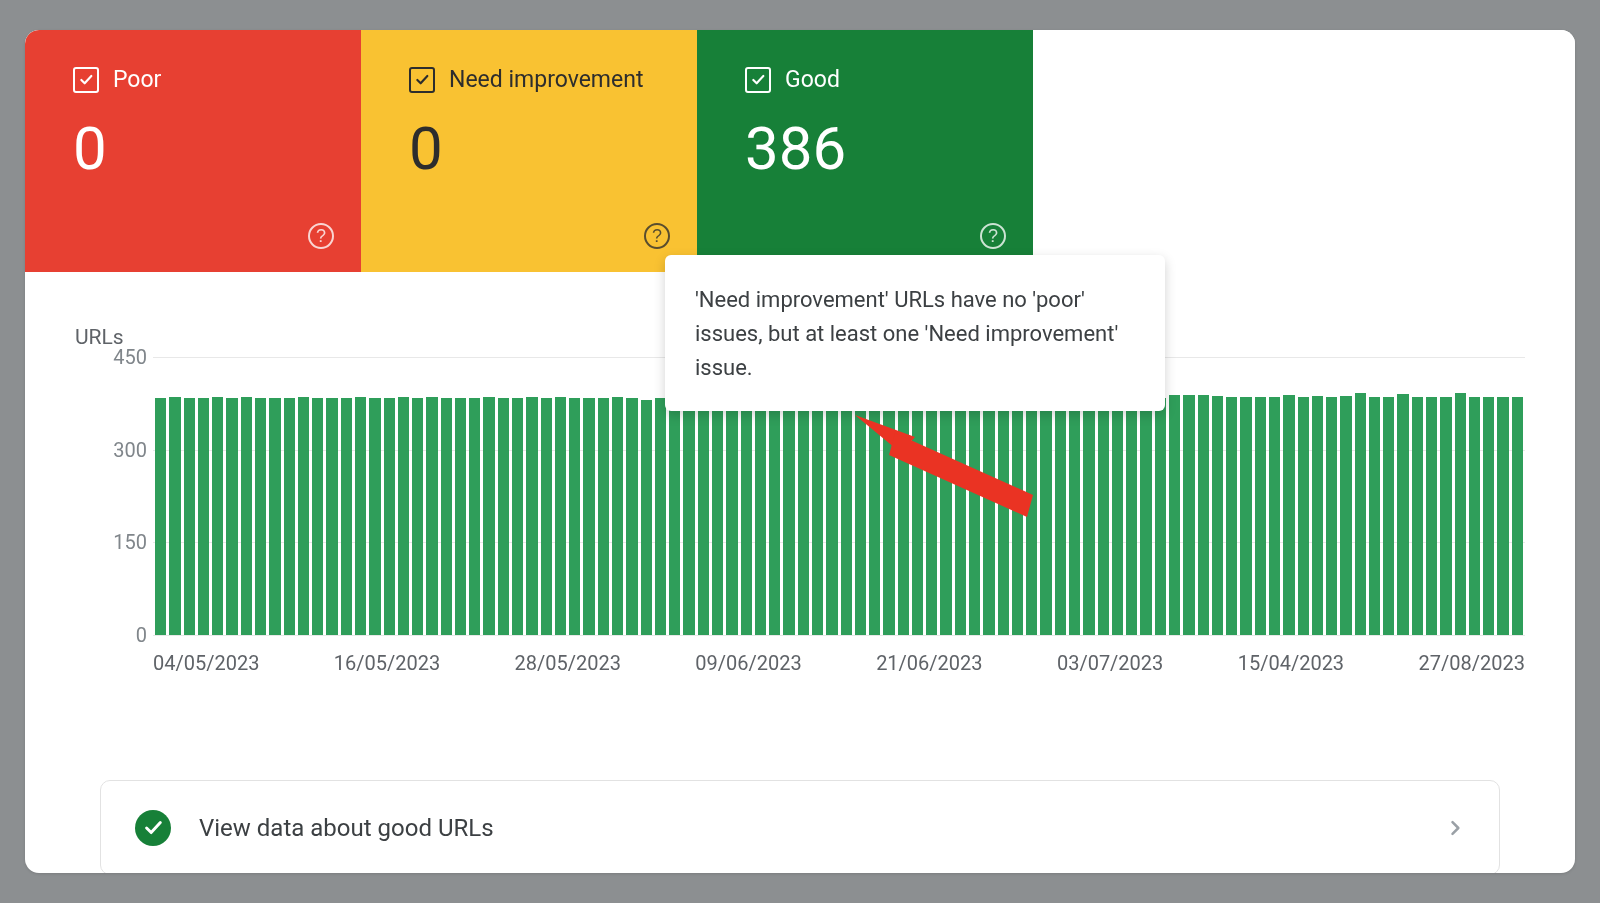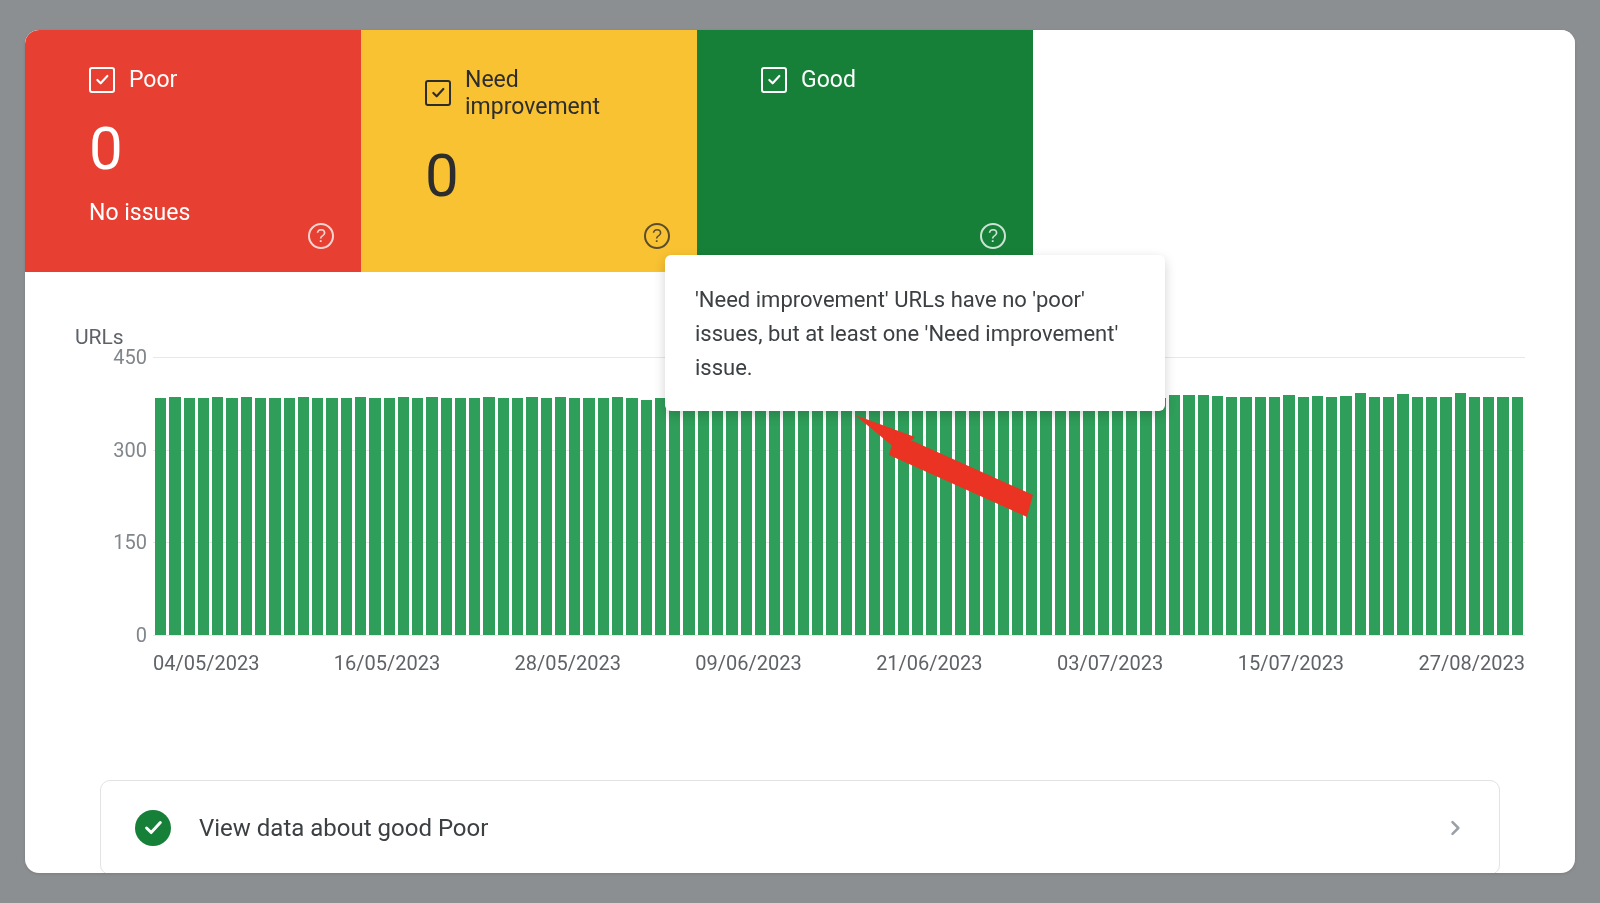--- a/index.html
+++ b/index.html
@@ -35,21 +35,21 @@
     overflow:hidden;
   }
   
   .cards{
     display:flex;
     height:242px;
     width:100%;
   }
   .card{
     position:relative;
-    padding:36px 40px 24px 64px;
+    padding:36px 40px 24px 48px;
     box-sizing:border-box;
     overflow:hidden;
   }
   .card.poor{width:336px;background:var(--poor);color:#fff;border-top-left-radius:14px;}
   .card.need{width:336px;background:var(--need);color:#2d2d2d;}
   .card.good{width:336px;background:var(--good);color:#fff;}
   .card.rest{flex:1;background:#fff;}
   .chk-row{display:flex;align-items:center;gap:14px;font-size:23px;font-weight:400;}
   .chk-box{
     width:22px;height:22px;border:2.5px solid currentColor;border-radius:3px;
@@ -129,21 +129,20 @@
     <div class="card poor">
       <div class="chk-row">
         <span class="chk-box">
             <svg viewBox="0 0 24 24">
               <path d="M5 12l5 5L20 6"></path>
             </svg>
           </span>
         <span>Poor</span>
       </div>
       <div class="big-num">0</div>
-      <div class="sub">No issues</div>
       <span class="help-icon">
           <svg viewBox="0 0 28 28">
             <circle cx="14" cy="14" r="12"></circle>
             <text x="14" y="20" text-anchor="middle">?</text>
           </svg>
         </span>
     </div>
 
     <div class="card need">
       <div class="chk-row">
@@ -165,20 +164,21 @@
 
     <div class="card good">
       <div class="chk-row">
         <span class="chk-box">
             <svg viewBox="0 0 24 24">
               <path d="M5 12l5 5L20 6"></path>
             </svg>
           </span>
         <span>Good</span>
       </div>
+      <div class="big-num">386</div>
       <span class="help-icon">
           <svg viewBox="0 0 28 28">
             <circle cx="14" cy="14" r="12"></circle>
             <text x="14" y="20" text-anchor="middle">?</text>
           </svg>
         </span>
     </div>
 
     <div class="card rest"></div>
   </div>
@@ -294,40 +294,40 @@
           <div class="bar" style="height: 85.7778%;"></div>
         </div>
       </div>
     <div class="x-ticks">
         <span>04/05/2023</span>
         <span>16/05/2023</span>
         <span>28/05/2023</span>
         <span>09/06/2023</span>
         <span>21/06/2023</span>
         <span>03/07/2023</span>
-        <span>15/07/2023</span>
+        <span>15/04/2023</span>
         <span>27/08/2023</span>
       </div>
   </div>
 
   <div class="tooltip">
     <div>'Need improvement' URLs have no 'poor' issues, but at least one 'Need improvement' issue.</div>
   </div>
 
   <svg class="ann-arrow" viewBox="0 0 200 110">
     <defs></defs>
     <polygon points="0,0 60,22 46,38" fill="#ea3323"></polygon>
     <polygon points="40,18 178,80 172,102 34,40" fill="#ea3323"></polygon>
   </svg>
 
   <div class="view-row">
     <span class="check-circle">
         <svg viewBox="0 0 24 24">
           <path d="M5 12l5 5L20 6"></path>
         </svg>
       </span>
-    <span class="view-label">View data about good Poor</span>
+    <span class="view-label">View data about good URLs</span>
     <svg class="chev" viewBox="0 0 24 24">
         <path d="M9 5l7 7-7 7"></path>
       </svg>
   </div>
 
 </div>
 
 </body></html>

